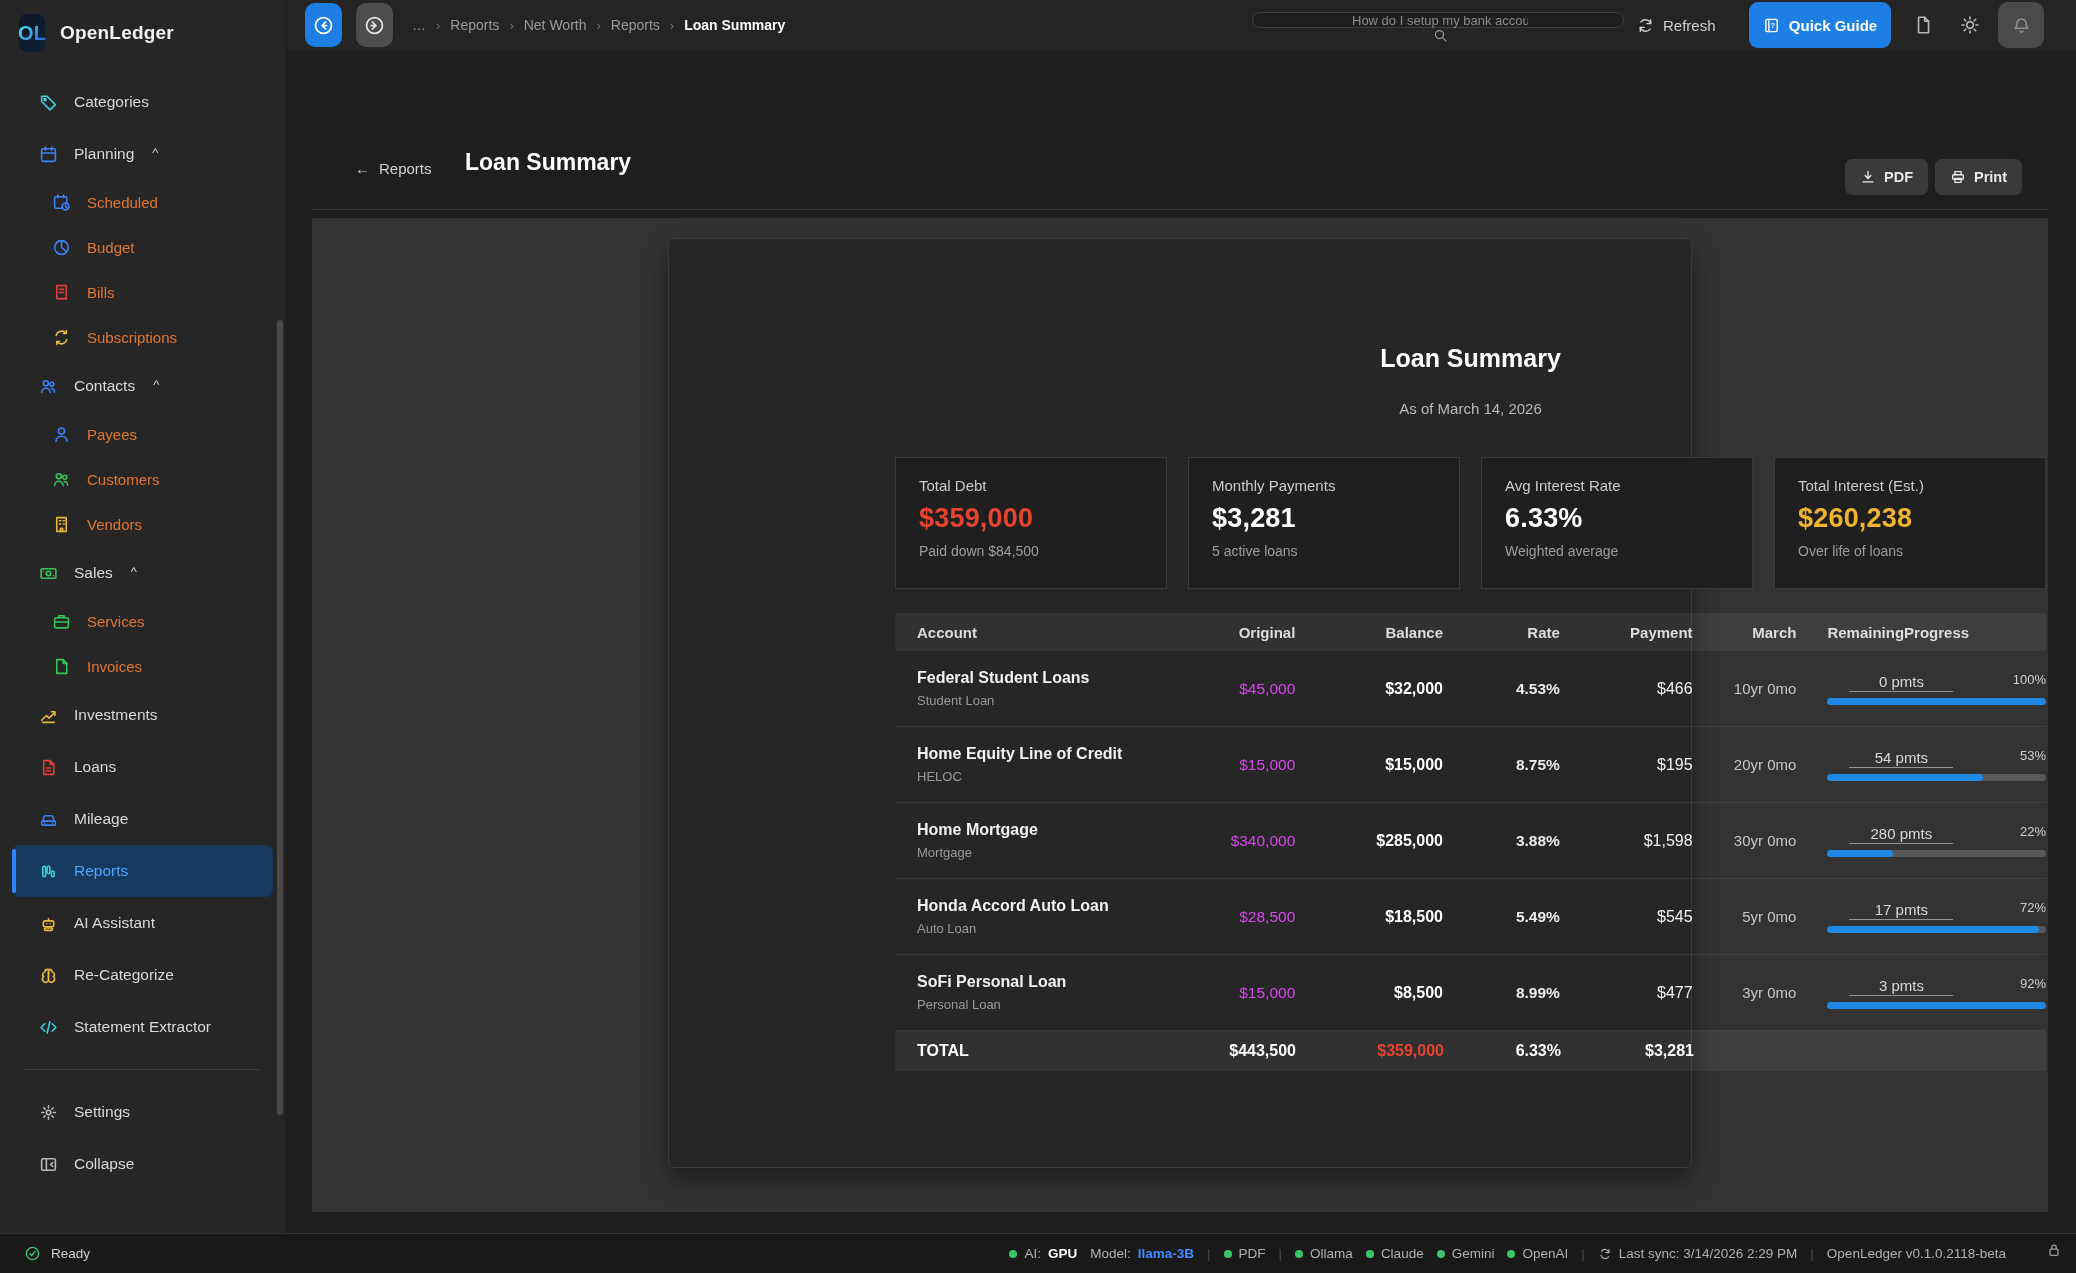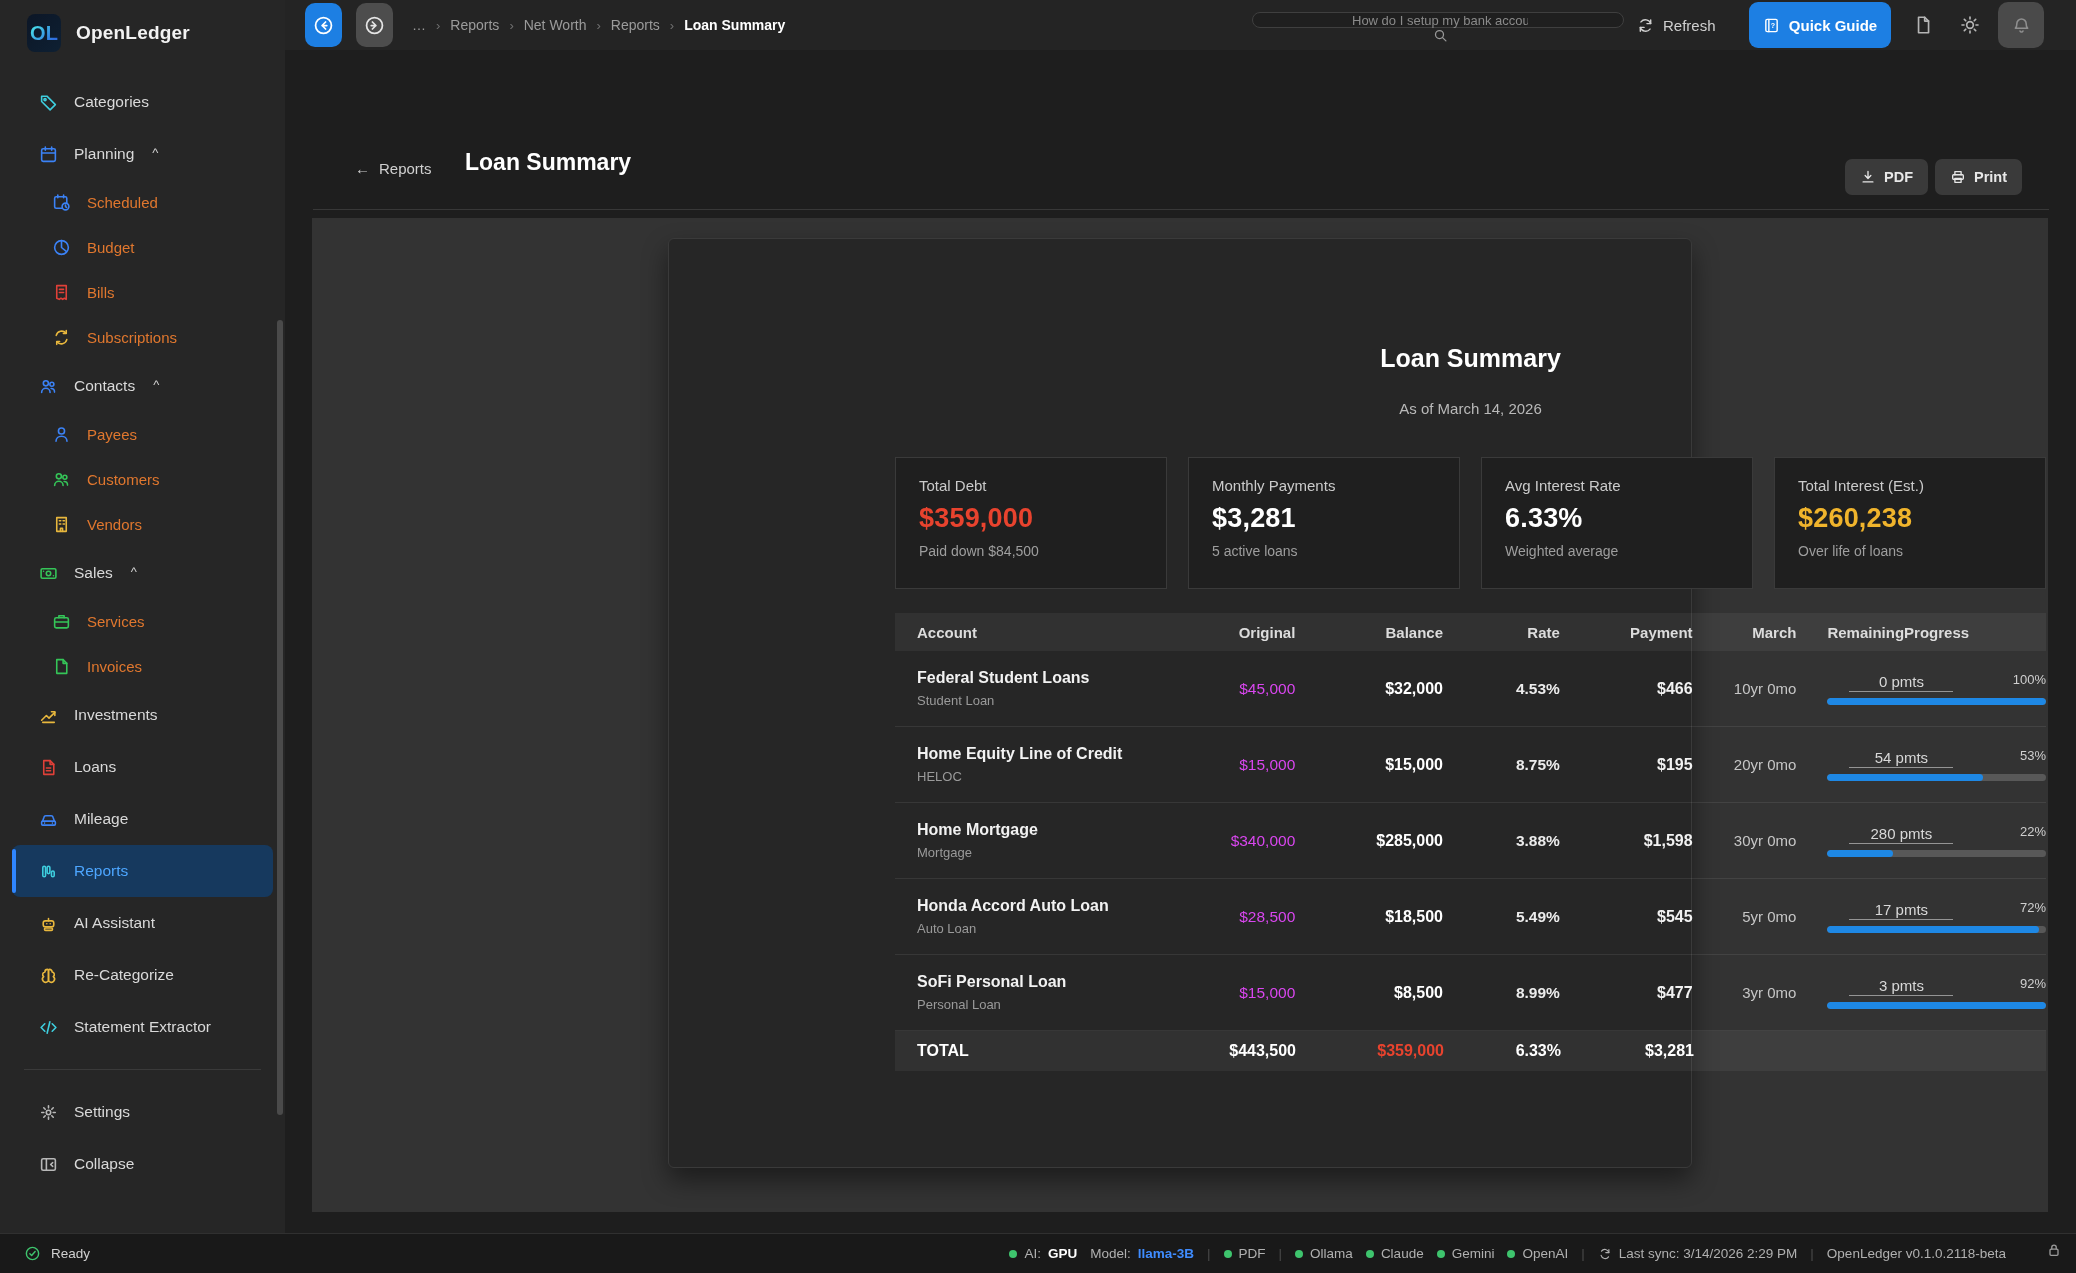--- a/index.html
+++ b/index.html
@@ -3,22 +3,22 @@
 <meta charset="utf-8">
 <style>
   * { margin:0; padding:0; box-sizing:border-box; }
   html,body { width:2076px; height:1273px; overflow:hidden; background:#1e1e1e;
     font-family:"Liberation Sans", sans-serif; color:#ddd; }
   svg { display:block; }
 
   
   #sidebar { position:absolute; left:0; top:0; width:285px; height:1233px; background:#262626; z-index:5; }
   #logo-row { display:flex; align-items:center; gap:15px; padding:14px 0 12px 19px; }
-  #logo-badge { width:34px; height:38px; border-radius:8px; background:#0c1626; display:flex; align-items:center; justify-content:center;
-     font-weight:800; font-size:20px; background-image:linear-gradient(135deg,#0c1626,#0e2033);margin-left:8px; }
+  #logo-badge { width:26px; height:38px; border-radius:8px; background:#0c1626; display:flex; align-items:center; justify-content:center;
+     font-weight:800; font-size:20px; background-image:linear-gradient(135deg,#0c1626,#0e2033); }
   #logo-badge span { background:linear-gradient(135deg,#46d6e8 20%,#2f6fe0 80%); -webkit-background-clip:text; background-clip:text; color:transparent; }
   #app-title { font-size:19px; font-weight:700; color:#f2f2f2; letter-spacing:.2px; }
   #side-nav { padding-top:12px; }
   .side-item { display:flex; align-items:center; gap:16px; height:52px; padding-left:27px; cursor:pointer; color:#d9d9d9; font-size:15.5px; font-weight:500; position:relative; margin:0 12px; border-radius:8px; }
   .side-item.sub { height:45px; padding-left:40px; font-size:15px; }
   .side-item.sub .s-label { color:#e0772e; }
   .side-item.active { background:#16395e; }
   .side-item.active::before { content:""; position:absolute; left:0; top:4px; bottom:4px; width:4px; border-radius:3px; background:#2f86ff; }
   .side-item.active .s-label { color:#4da6ff; }
   .s-caret { color:#cfcfcf; font-size:13px; margin-left:2px; transform:translateY(-2px); }
@@ -76,21 +76,21 @@
   .c-orig { width:139px; text-align:right; }
   .c-bal  { width:148px; text-align:right; }
   .c-rate { width:117px; text-align:right; }
   .c-pay  { width:133px; text-align:right; }
   .c-term { width:104px; text-align:right; }
   .c-prog { width:219px; margin-left:31px; }
   .t-head .c-prog { display:flex; justify-content:flex-start; }
   .t-row .c-orig { color:#d946ef; font-size:15.5px; }
   .t-row .c-bal { color:#fff; font-weight:700; font-size:16px; }
   .t-row .c-rate { color:#ececec; font-size:15.5px; font-weight:600;padding-left:24px; }
-  .t-row .c-pay { color:#f2f2f2; font-size:16px; font-weight:700; }
+  .t-row .c-pay { color:#f2f2f2; font-size:16px; font-weight:400; }
   .t-row .c-term { color:#c6c6c6; font-size:15px; }
   .loan-name { font-size:16px; font-weight:600; color:#f2f2f2; }
   .loan-type { margin-top:6px; font-size:13px; color:#9a9a9a; }
   .prog-top { display:flex; align-items:flex-start; }
   .pmts { margin-left:22px; min-width:104px; text-align:center; font-size:15px; color:#d8d8d8; border-bottom:1px solid #949494; padding-bottom:1px; }
   .pct { margin-left:auto; font-size:13px; color:#cfcfcf; line-height:13px; }
   .bar { margin-top:6px; height:7px; border-radius:4px; background:#585858; overflow:hidden; }
   .bar-fill { height:100%; border-radius:4px; background:#1e88e5; }
   .t-total .c-bal { color:#e8432e; }
 

